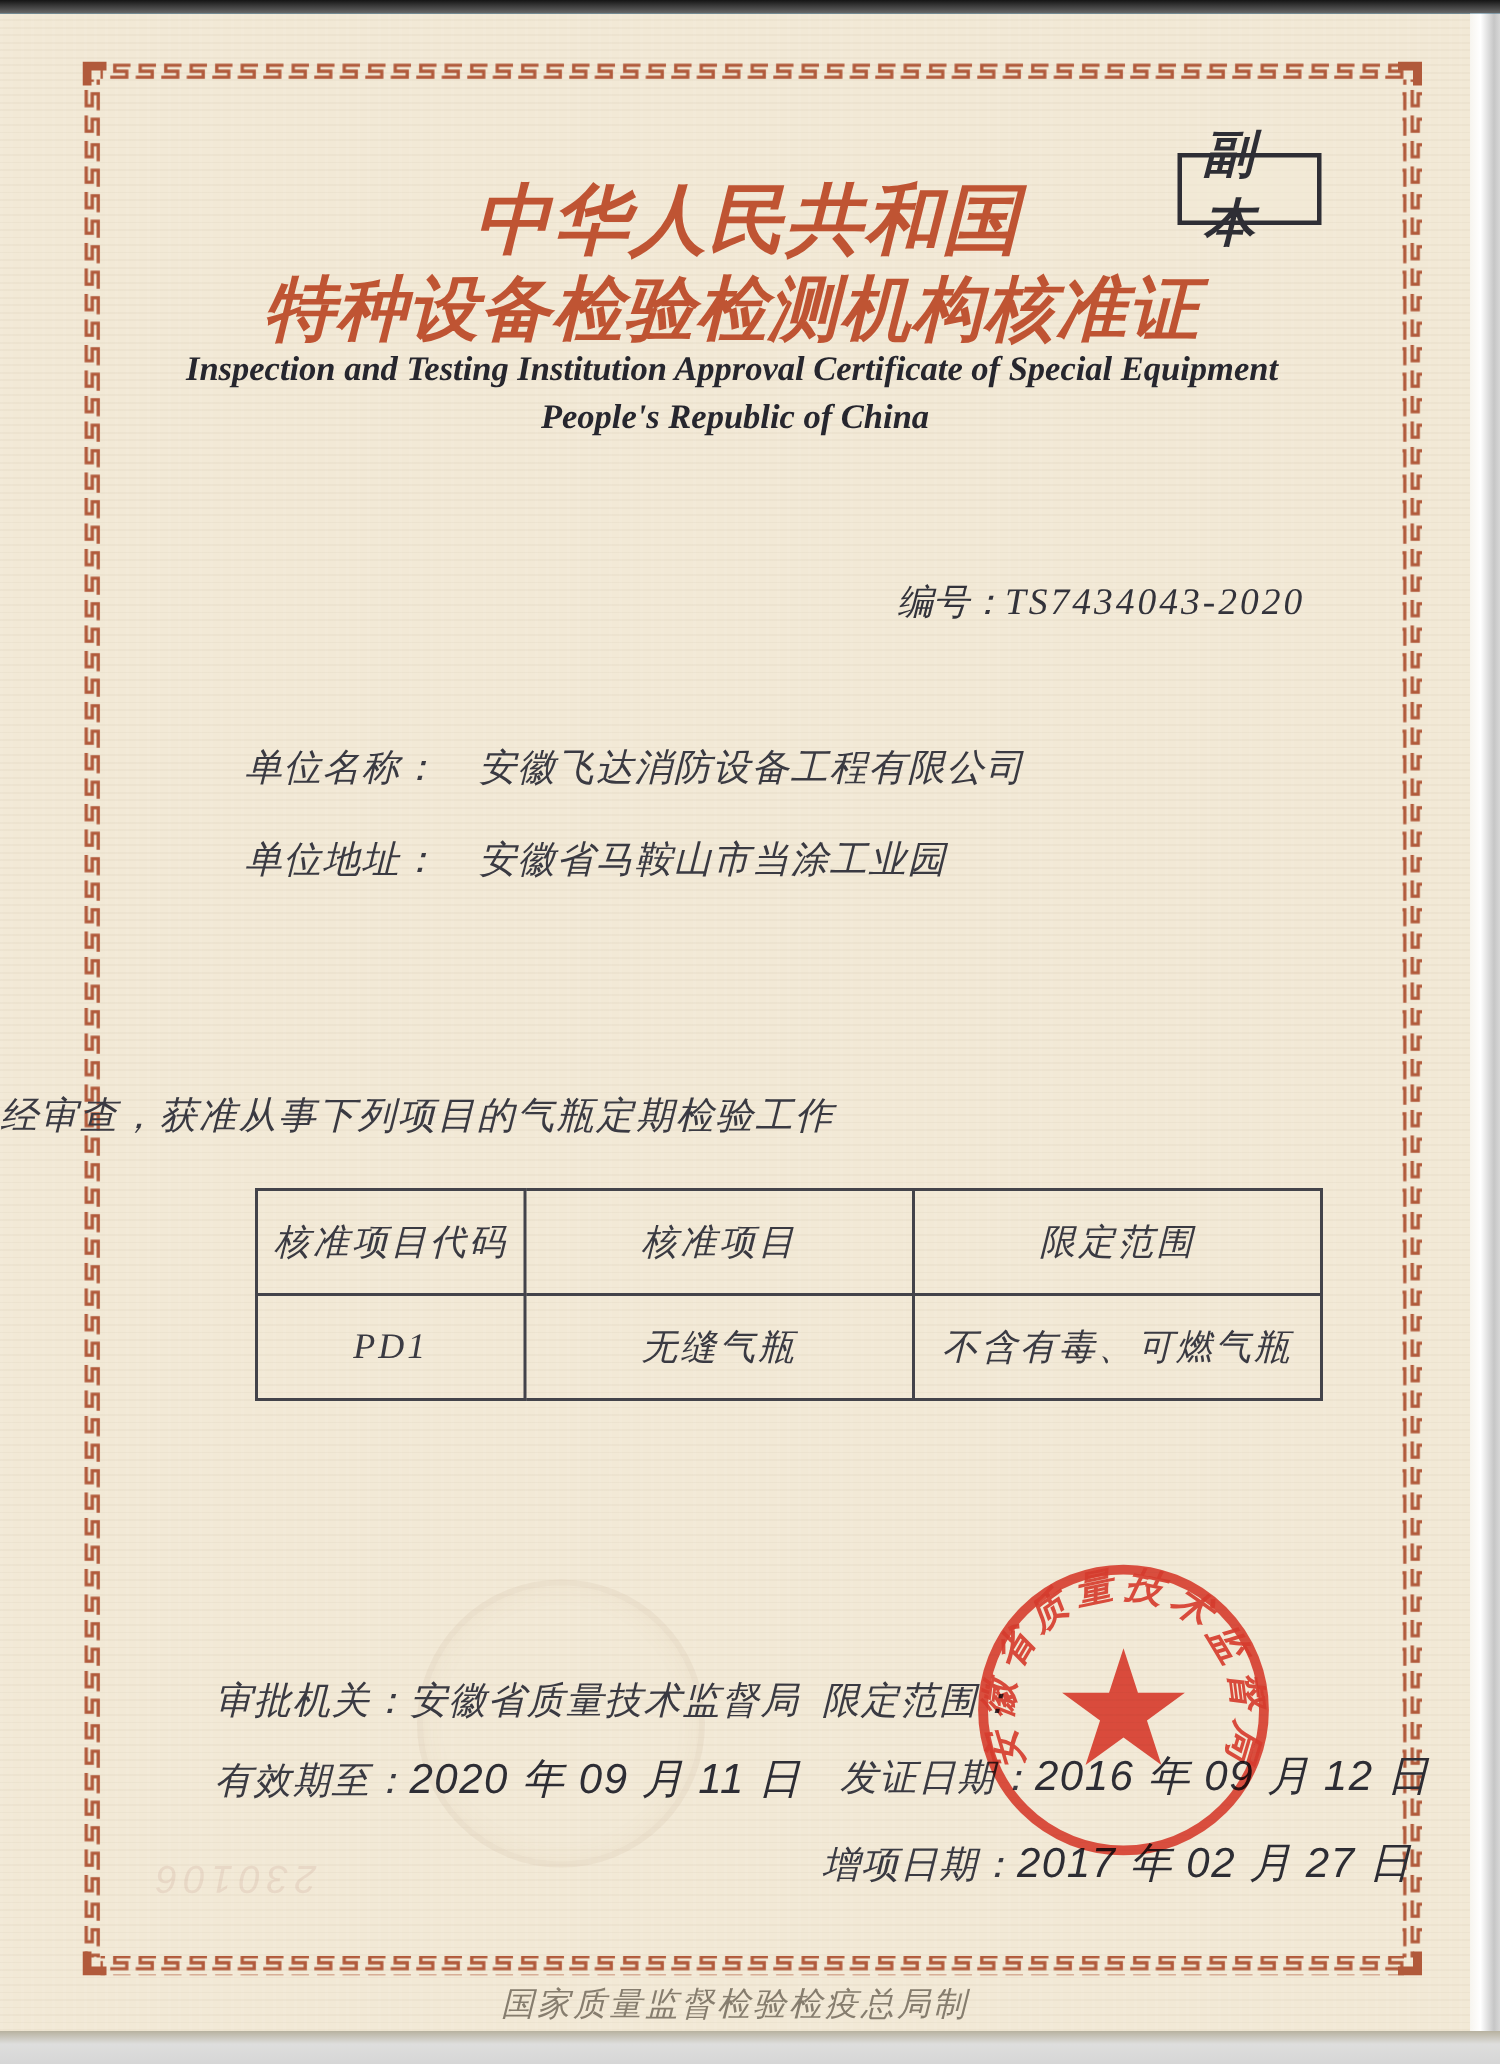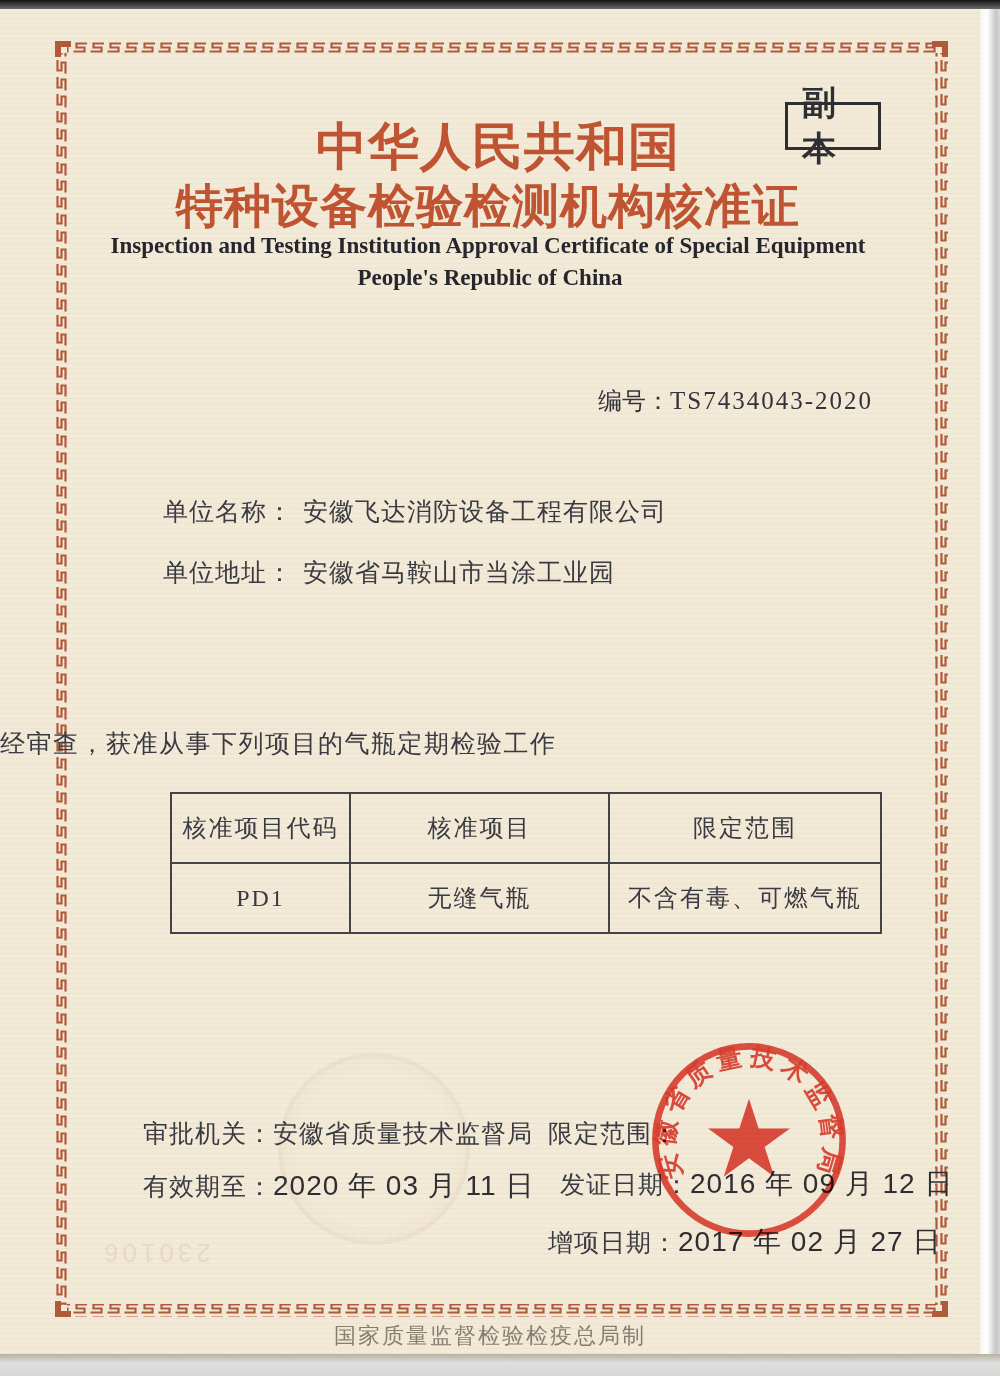--- a/index.html
+++ b/index.html
@@ -3,21 +3,21 @@
 <meta charset="utf-8">
 <style>
   html,body{margin:0;padding:0;}
   body{
     width:1000px;height:1376px;
     background:#e4e4e4;
     font-family:"Liberation Serif", serif;
     position:relative;
     overflow:hidden;
   }
-  .scan{position:absolute;left:0;top:0;width:1000px;height:1376px;background:#0369a1;}
+  .scan{position:absolute;left:0;top:0;width:1000px;height:1376px;background:#0369a1;font-style:italic;}
   .paper{
     position:absolute;left:0;top:9px;width:980px;height:1345px;
     background:#f2e9d6;
   }
   .paper-texture{
     position:absolute;inset:0;pointer-events:none;
     background:
       repeating-linear-gradient(0deg, rgba(120,95,60,0.045) 0 1px, transparent 1px 5px),
       repeating-linear-gradient(90deg, rgba(255,255,255,0.05) 0 2px, transparent 2px 7px);
   }
@@ -46,21 +46,21 @@
     font-size:23px;font-weight:bold;color:#26262e;margin:0;}
   .subtitle{position:absolute;left:0;top:304px;width:980px;text-align:center;
     font-size:36px;font-weight:bold;color:#33333b;letter-spacing:3px;margin:0;}
 
   .cert-no{position:absolute;left:598px;top:376px;font-size:24px;color:#33333b;}
   .cert-no .num{font-size:25px;letter-spacing:2px;}
 
   .field-line{position:absolute;font-size:25px;color:#3a3a42;letter-spacing:1px;}
   .f-name{left:163px;top:486px;}
   .f-addr{left:163px;top:547px;}
-  .field-line .val{margin-left:10px;}
+  .field-line .val{margin-left:26px;}
 
   .statement{position:absolute;left:0;top:718px;width:962px;text-align:left;
     font-size:25px;color:#3a3a42;letter-spacing:1.5px;}
 
   table.approval{
     position:absolute;left:170px;top:783px;width:698px;height:142px;
     border-collapse:collapse;table-layout:fixed;
     font-size:24px;color:#3a3a42;
   }
   table.approval td{
@@ -159,21 +159,21 @@
       </tbody>
     </table>
 
     <div class="emboss-seal"></div>
     <div class="emboss-serial">230106</div>
 
     <div class="b-label l-approve">
       <span>审批机关：</span><span>安徽省质量技术监督局</span>
     </div>
     <div class="b-label l-valid">
-      <span>有效期至：</span><span class="b-val-date">2020 年 03 月 11 日</span>
+      <span>有效期至：</span><span class="b-val-date">2020 年 09 月 11 日</span>
     </div>
 
     <div class="b-label l-issuer">
       <span>限定范围：</span>
     </div>
     <div class="b-label l-issuedate">
       <span>发证日期：</span><span class="b-val-date">2016 年 09 月 12 日</span>
     </div>
     <div class="b-label l-adddate">
       <span>增项日期：</span><span class="b-val-date">2017 年 02 月 27 日</span>

